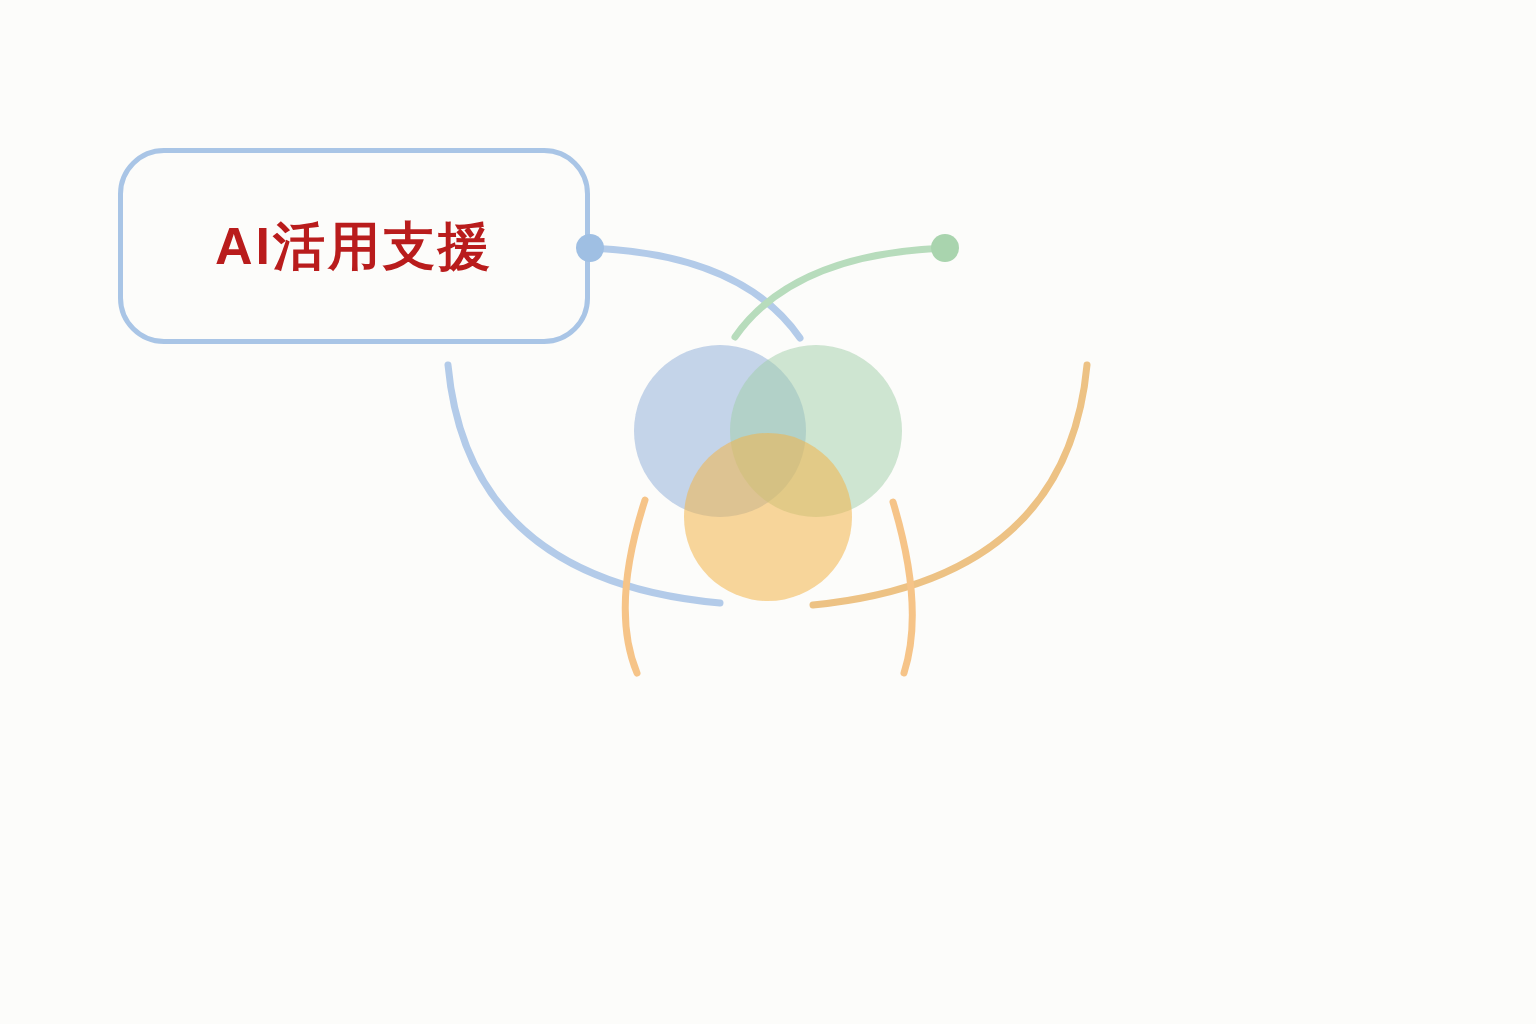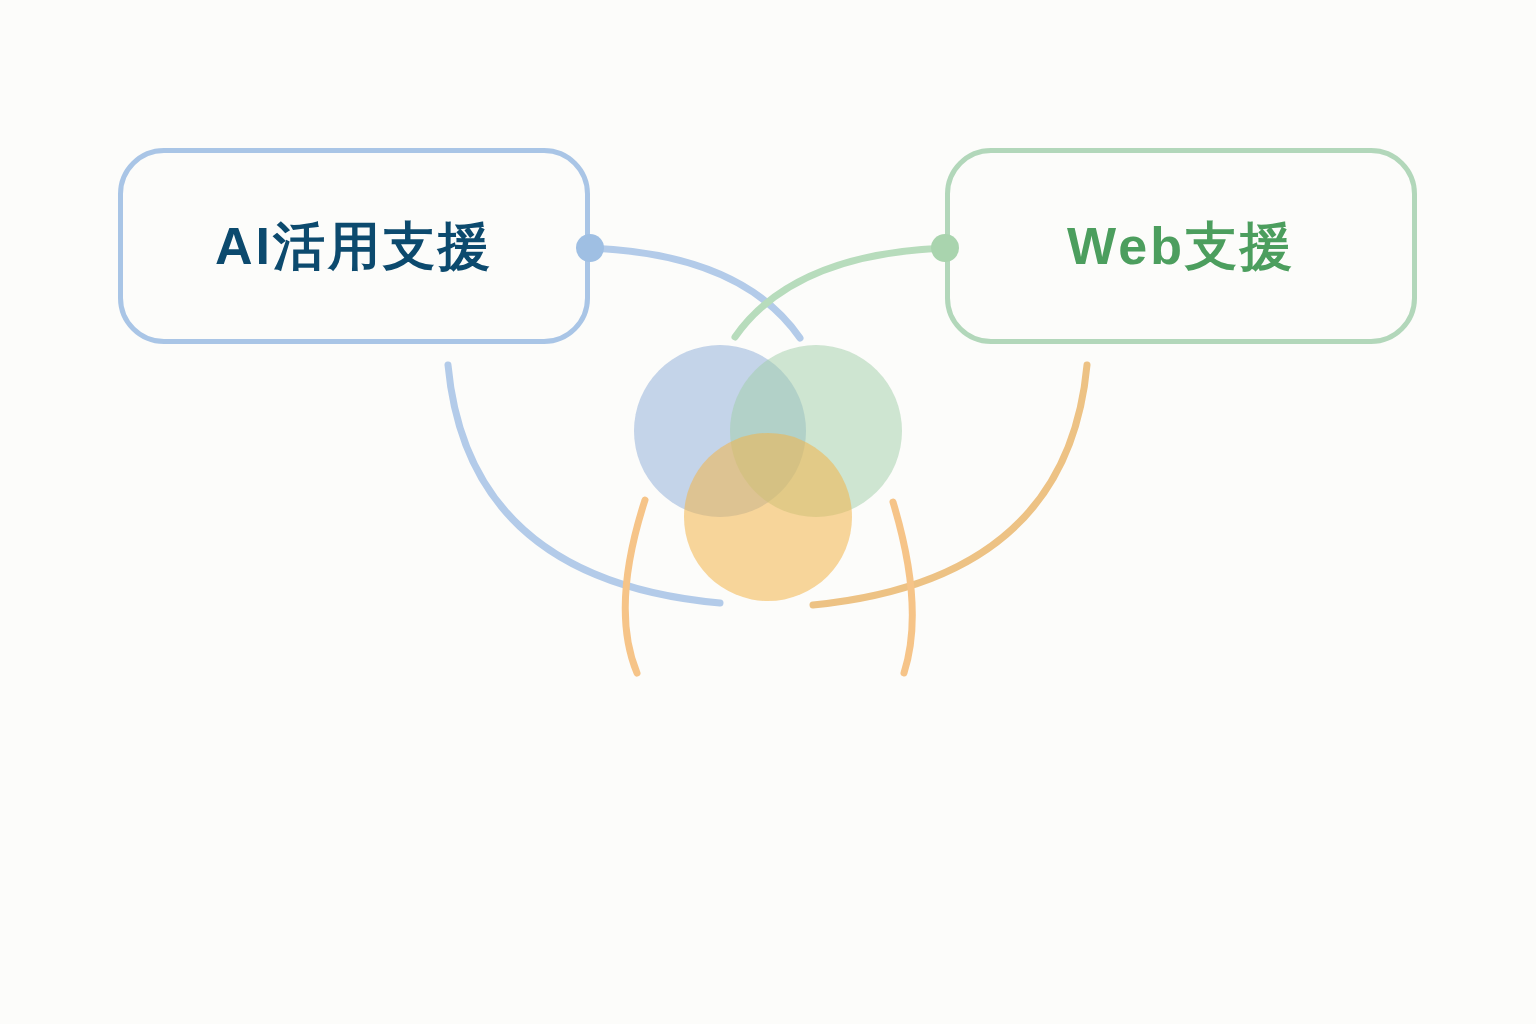--- a/index.html
+++ b/index.html
@@ -63,24 +63,21 @@
     <path d="M1087,365 Q1067,580 813,605" fill="none" stroke-width="7" stroke-linecap="round" stroke="#edc284"></path>
     <path d="M645,500 Q610,608 637,673" fill="none" stroke-width="7" stroke-linecap="round" stroke="#f6c488"></path>
     <path d="M893,502 Q925,608 904,673" fill="none" stroke-width="7" stroke-linecap="round" stroke="#f6c488"></path>
 
     <circle cx="720" cy="431" r="86" fill="rgba(139,171,215,0.5)"></circle>
     <circle cx="816" cy="431" r="86" fill="rgba(159,205,167,0.5)"></circle>
     <circle cx="768" cy="517" r="84" fill="rgba(242,180,75,0.55)"></circle>
   </svg>
 
   <div class="label-box box-ai" style="border-color: rgb(169, 197, 230);">
-    <span class="box-label" style="color: #0c4a6e;">AI活用支援</span>
+    <span class="box-label" style="color: #b91c1c;">AI活用支援</span>
   </div>
 
-  <div class="label-box box-web" style="border-color: rgb(178, 215, 186);">
-    <span class="box-label" style="color: rgb(76, 158, 94);">Web支援</span>
-  </div>
 
 
   <div class="node-dot node-ai" style="background-color: rgb(159, 191, 227);"></div>
   <div class="node-dot node-web" style="background-color: rgb(169, 212, 174);"></div>
 
 </div>
 
 </body></html>

